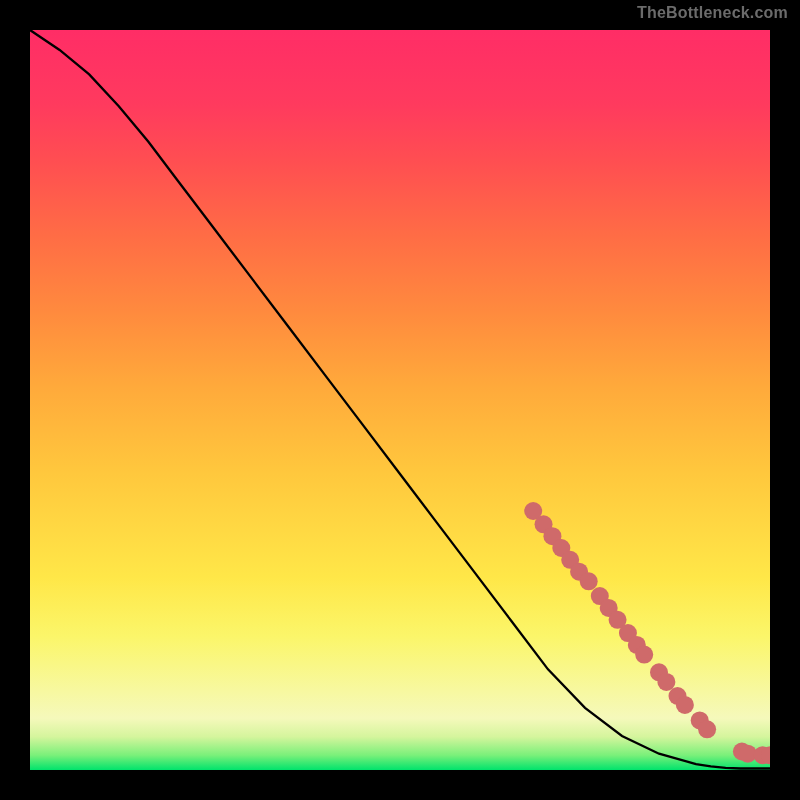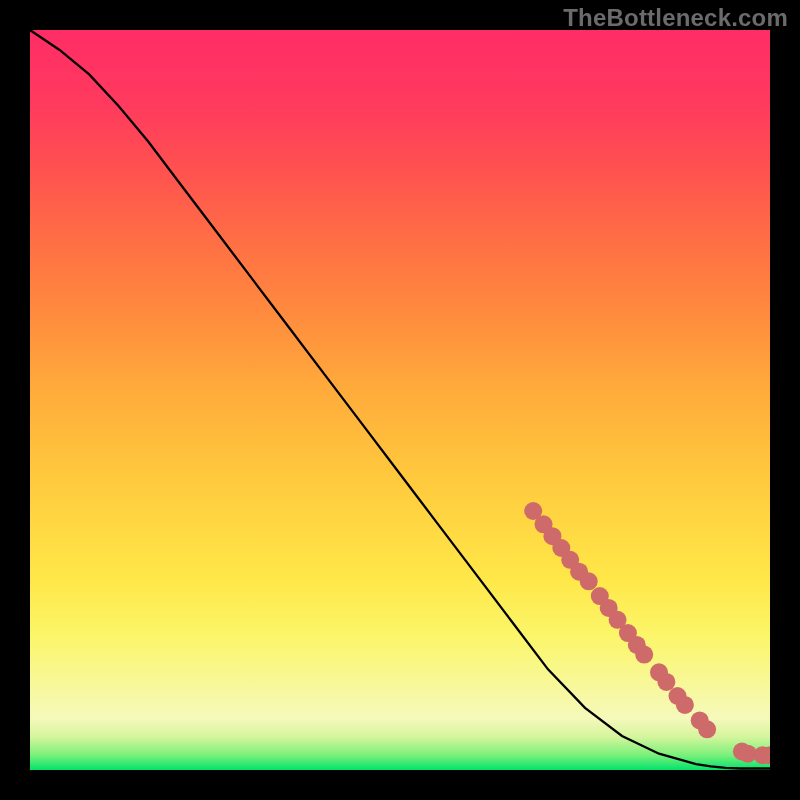--- a/index.html
+++ b/index.html
@@ -8,21 +8,21 @@
     position: relative;
     width: 800px;
     height: 800px;
     background: #000;
   }
   .attribution {
     position: absolute;
     top: 4px;
     right: 12px;
     font-family: Arial, Helvetica, sans-serif;
-    font-size: 24px;
+    font-size: 16px;
     font-weight: bold;
     color: #6b6b6b;
     letter-spacing: 0.2px;
     text-align: center;
   }
   .plot-area {
     position: absolute;
     left: 30px;
     top: 30px;
     width: 740px;

